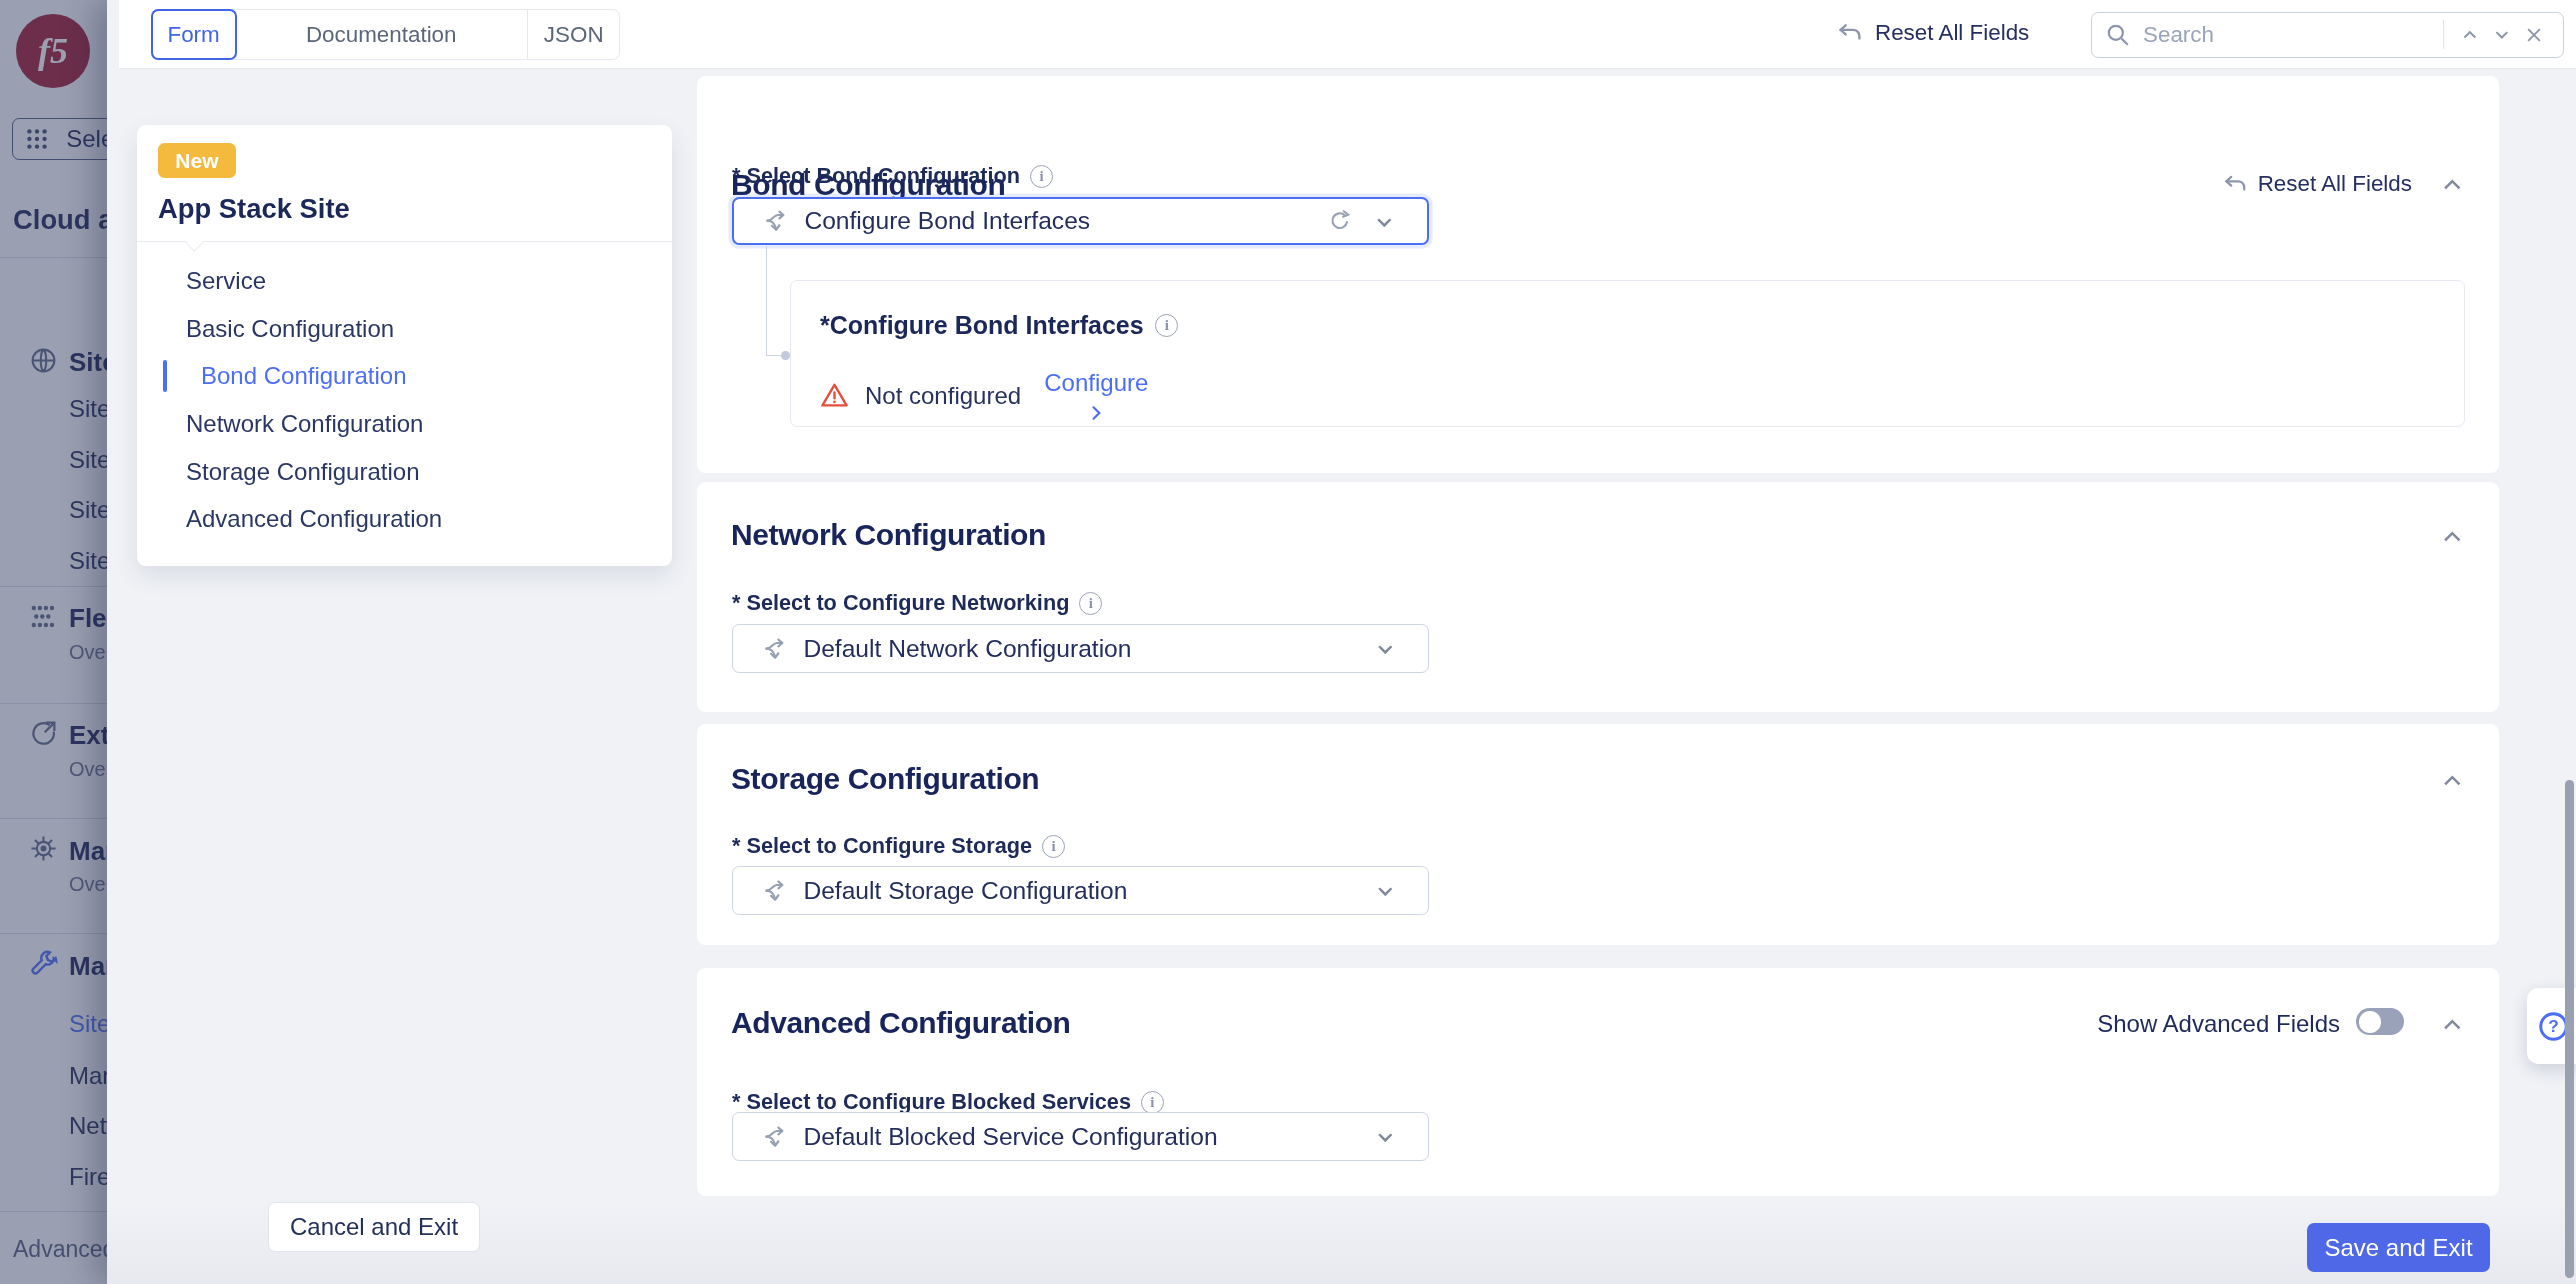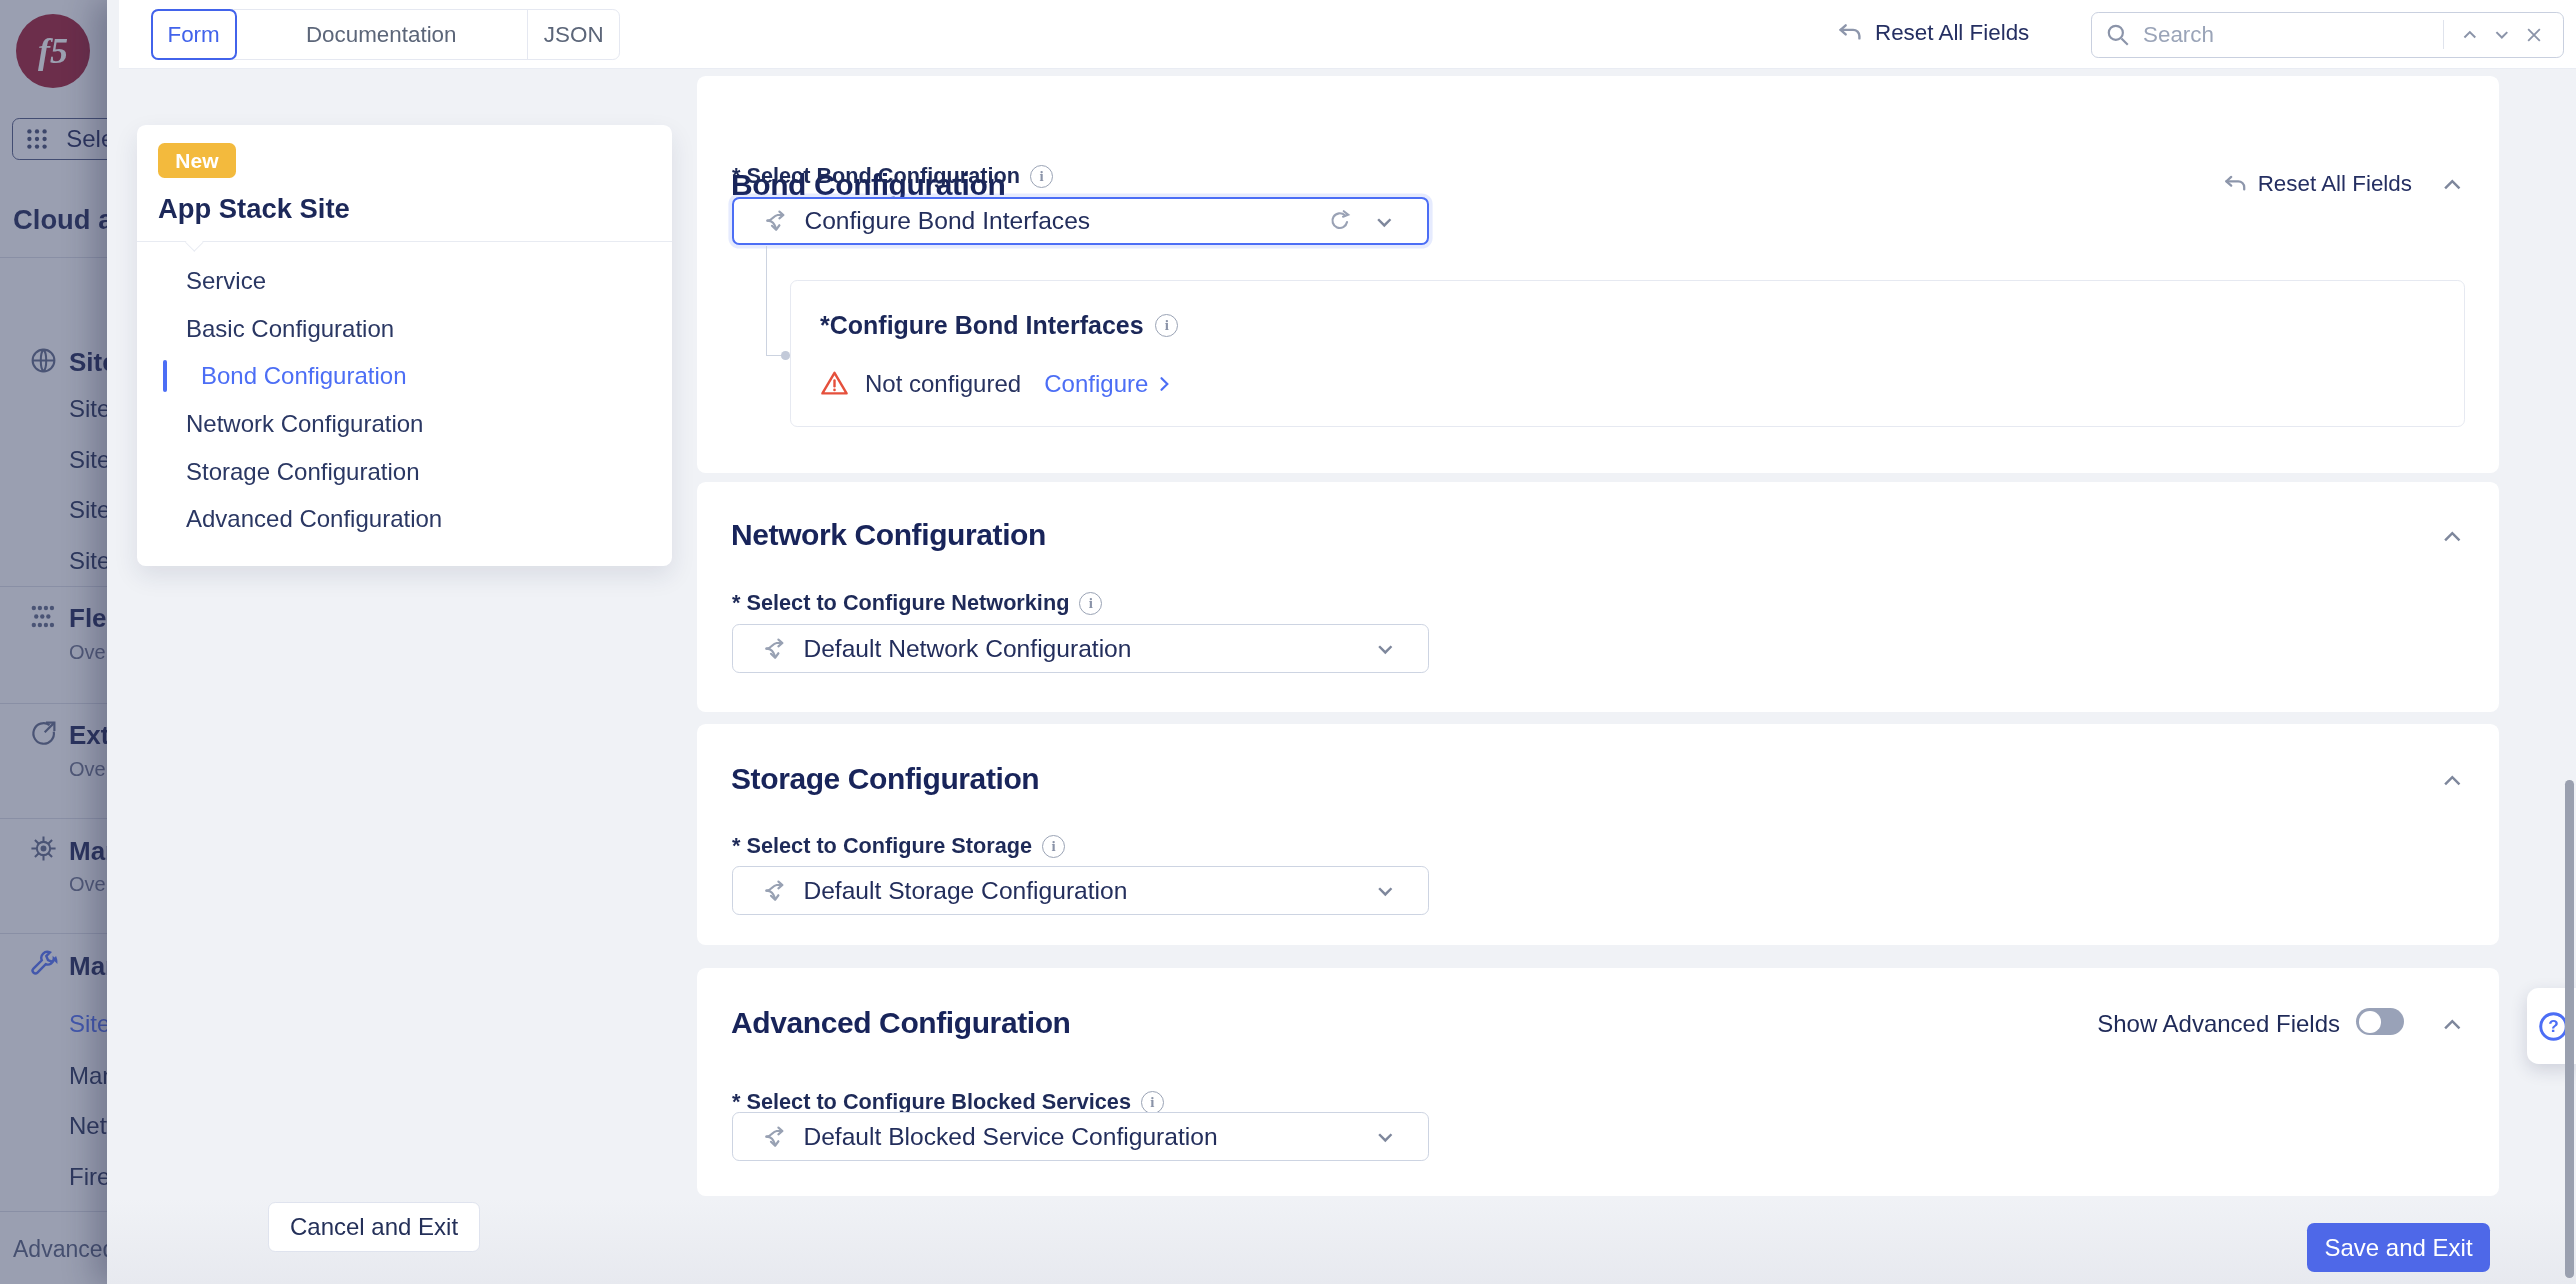--- a/index.html
+++ b/index.html
@@ -284,21 +284,21 @@
           <span>*Configure Bond Interfaces</span>
           <span class="info">i</span>
         </div>
         <div class="warnrow">
           <svg width="29" height="29" viewBox="0 0 24 24" fill="none" stroke="#e5503c" stroke-width="2" stroke-linejoin="round" stroke-linecap="round">
             <path d="M12 3.2 22 20.2H2Z"></path>
               <path d="M12 9.5v4.8"></path>
               <circle cx="12" cy="17.3" r="1.1" fill="#e5503c" stroke="none"></circle>
           </svg>
           <span>Not configured</span>
-          <span class="cfg-link" style="margin-left:7.2px;">
+          <span class="cfg-link" style="margin-left:7.2px;flex-direction:column;">
             <span>Configure</span>
             <svg width="20" height="20" viewBox="0 0 24 24" fill="none" stroke="currentColor" stroke-width="2.6" stroke-linecap="round">
                 <polyline points="9,5 16,12 9,19"></polyline>
               </svg>
           </span>
         </div>
       </div>
     </div>
 
     <div class="card" style="top:482px;height:230px;">

